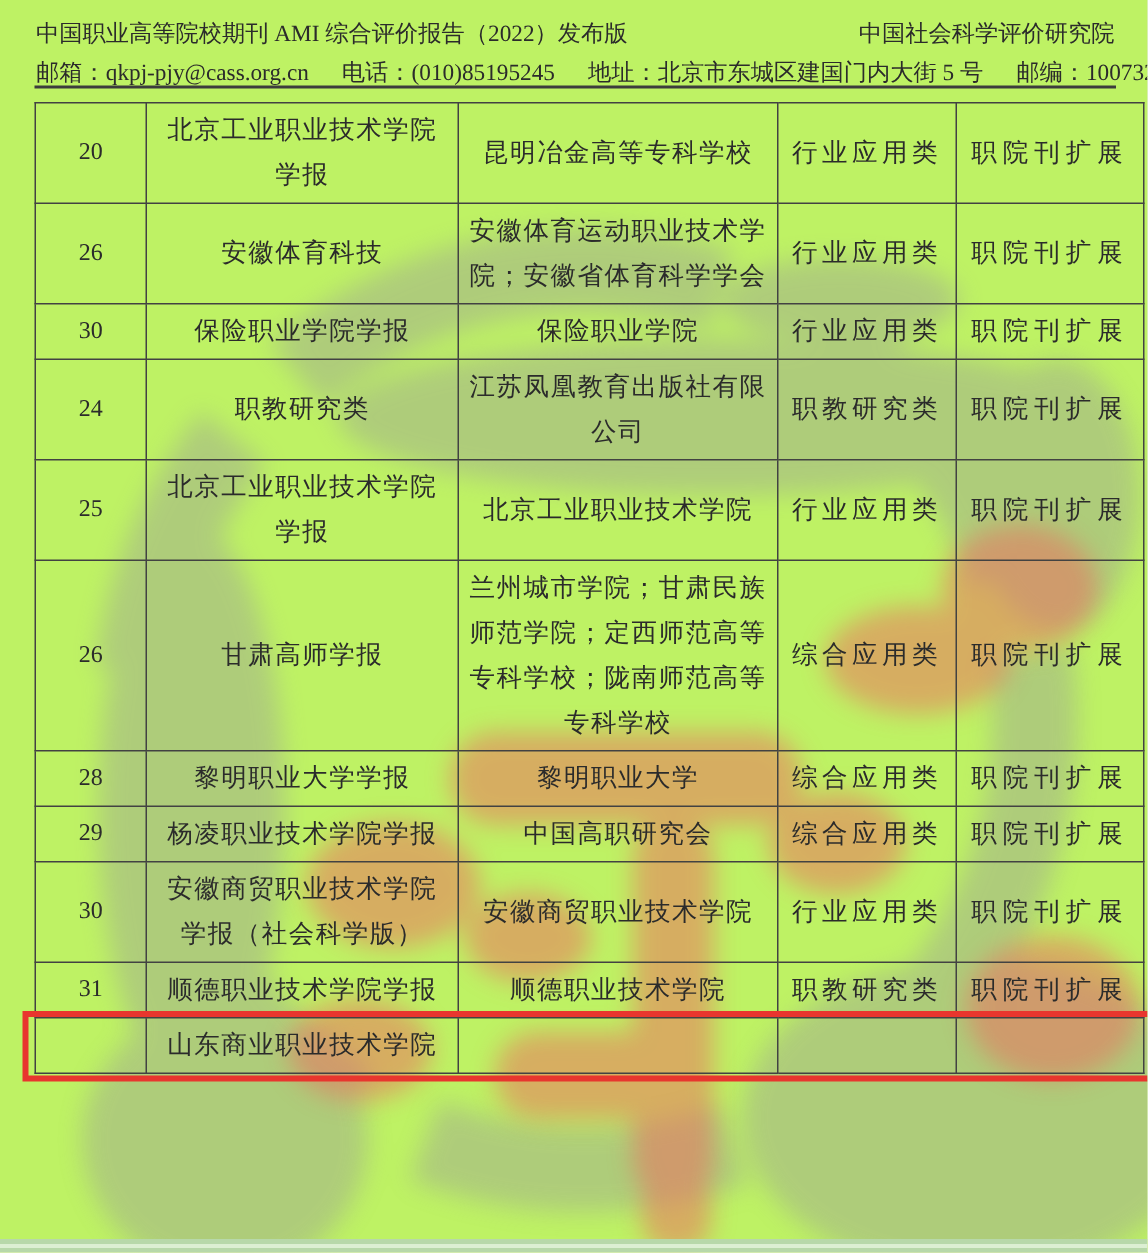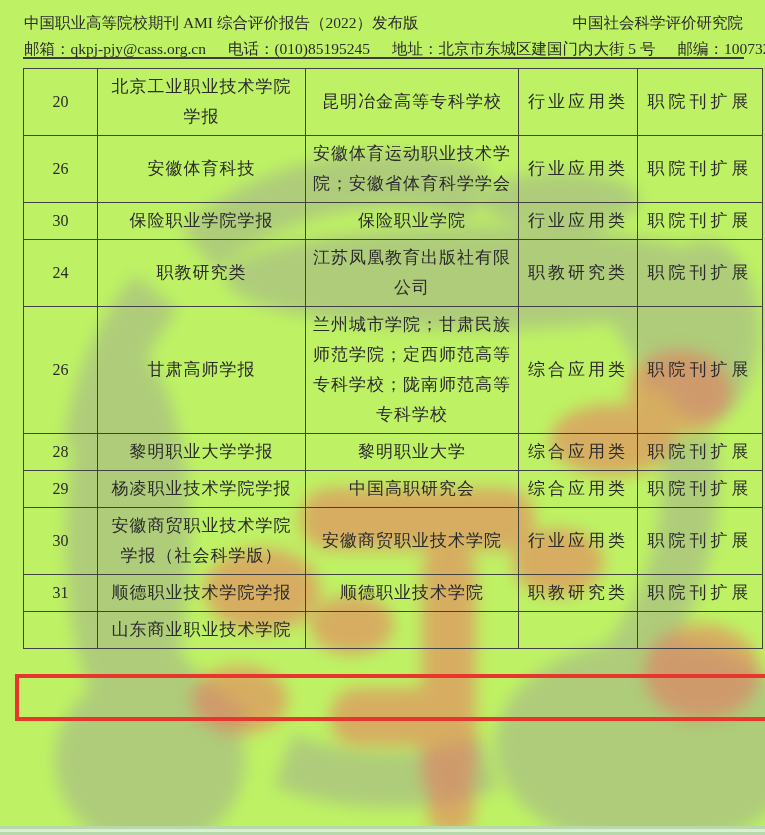--- a/index.html
+++ b/index.html
@@ -136,20 +136,27 @@
           <td class="col-level">职院刊扩展</td>
         </tr>
         <tr>
           <td class="col-no">24</td>
           <td class="col-journal">职教研究类</td>
           <td class="col-organizer">江苏凤凰教育出版社有限公司</td>
           <td class="col-category">职教研究类</td>
           <td class="col-level">职院刊扩展</td>
         </tr>
         <tr>
+          <td class="col-no">25</td>
+          <td class="col-journal">北京工业职业技术学院学报</td>
+          <td class="col-organizer">北京工业职业技术学院</td>
+          <td class="col-category">行业应用类</td>
+          <td class="col-level">职院刊扩展</td>
+        </tr>
+        <tr>
           <td class="col-no">26</td>
           <td class="col-journal">甘肃高师学报</td>
           <td class="col-organizer">兰州城市学院；甘肃民族师范学院；定西师范高等专科学校；陇南师范高等专科学校</td>
           <td class="col-category">综合应用类</td>
           <td class="col-level">职院刊扩展</td>
         </tr>
         <tr>
           <td class="col-no">28</td>
           <td class="col-journal">黎明职业大学学报</td>
           <td class="col-organizer">黎明职业大学</td>

